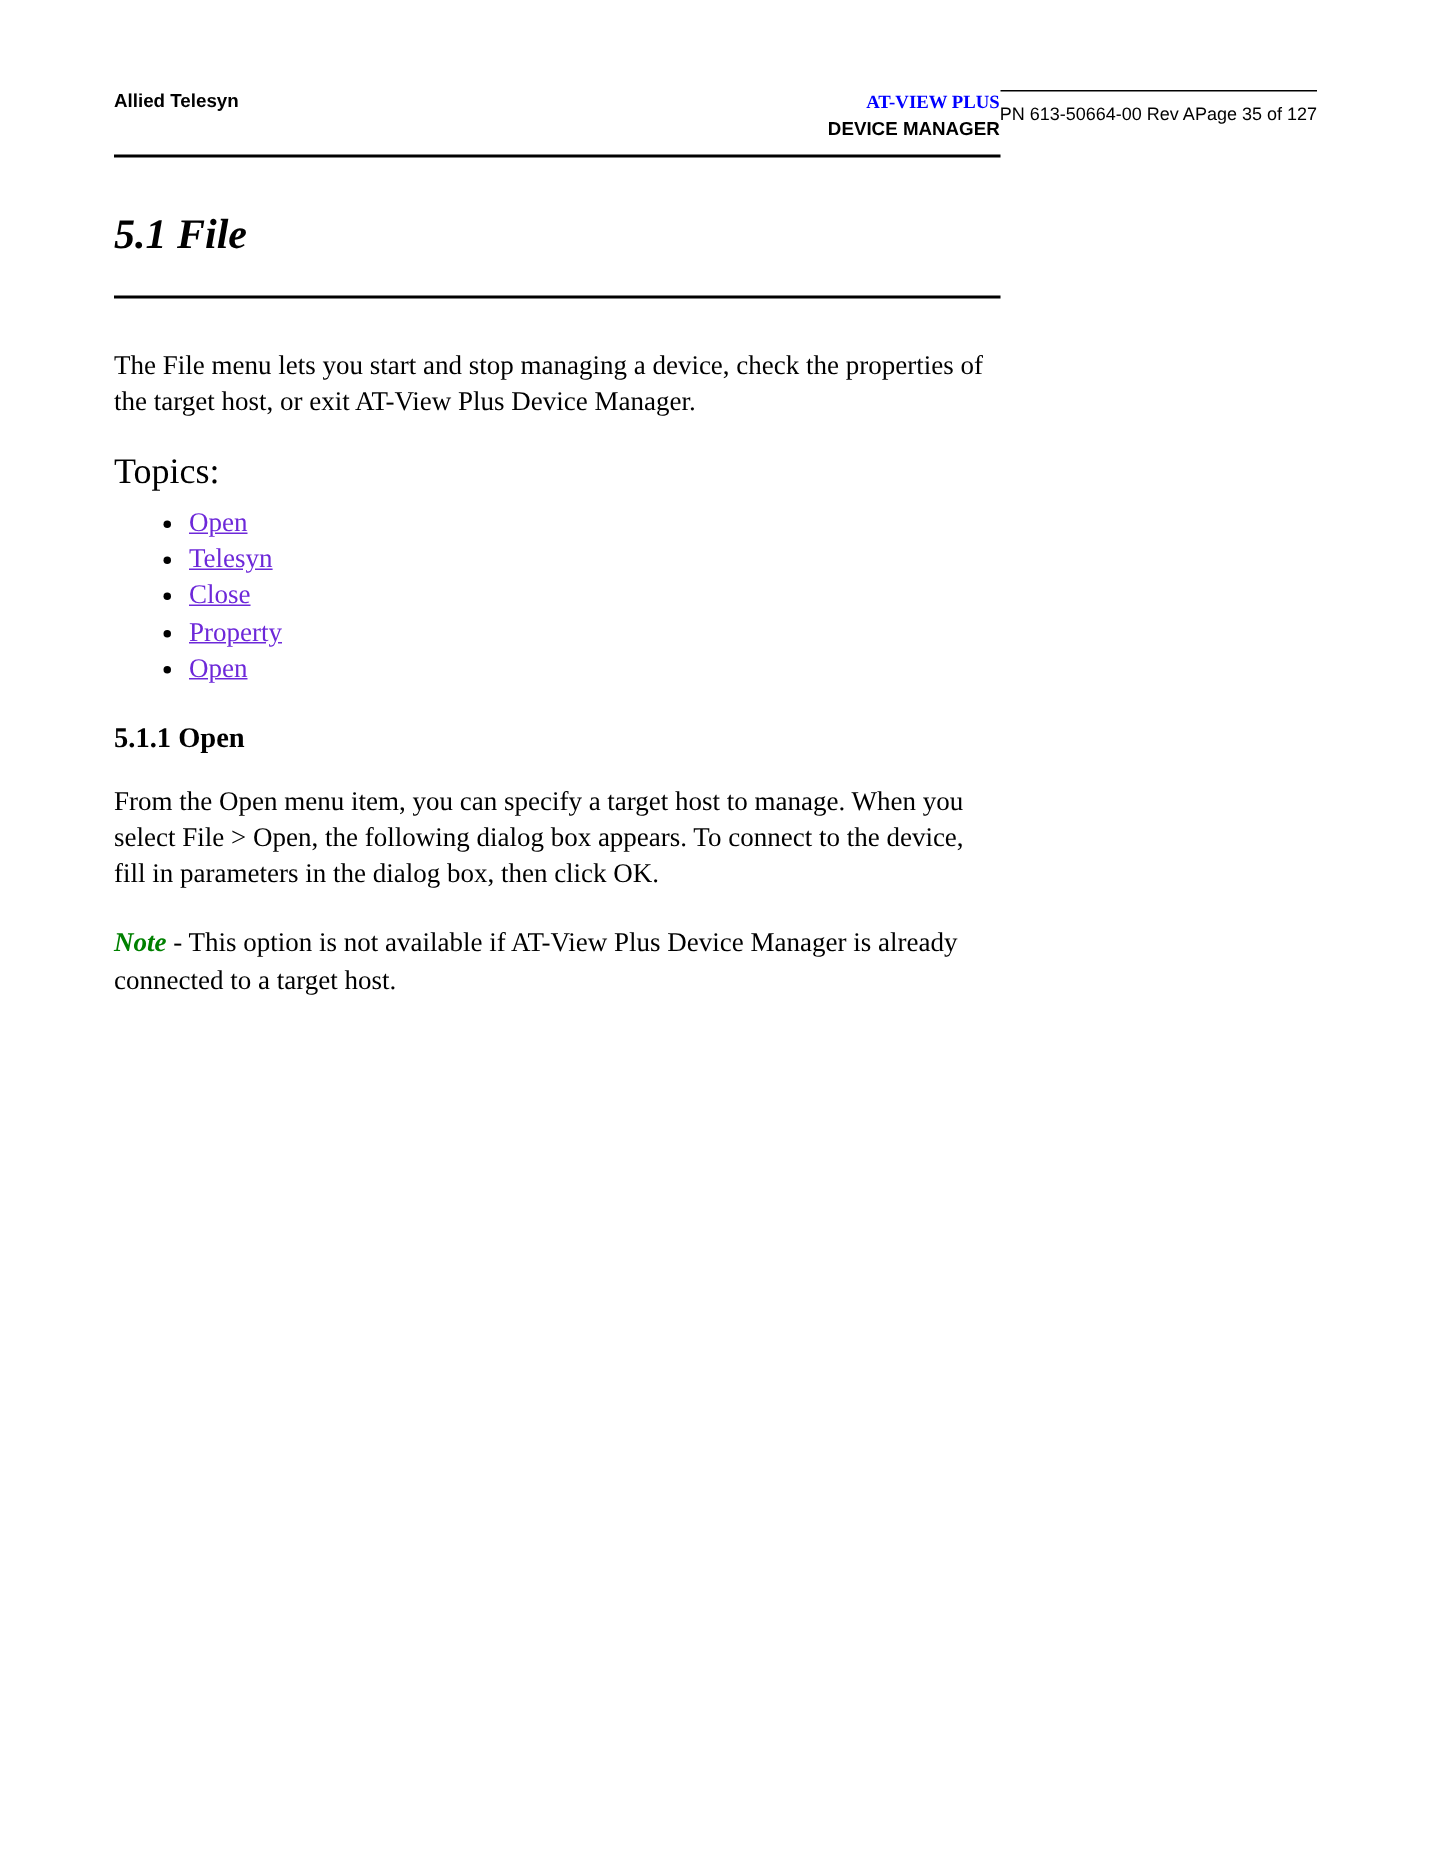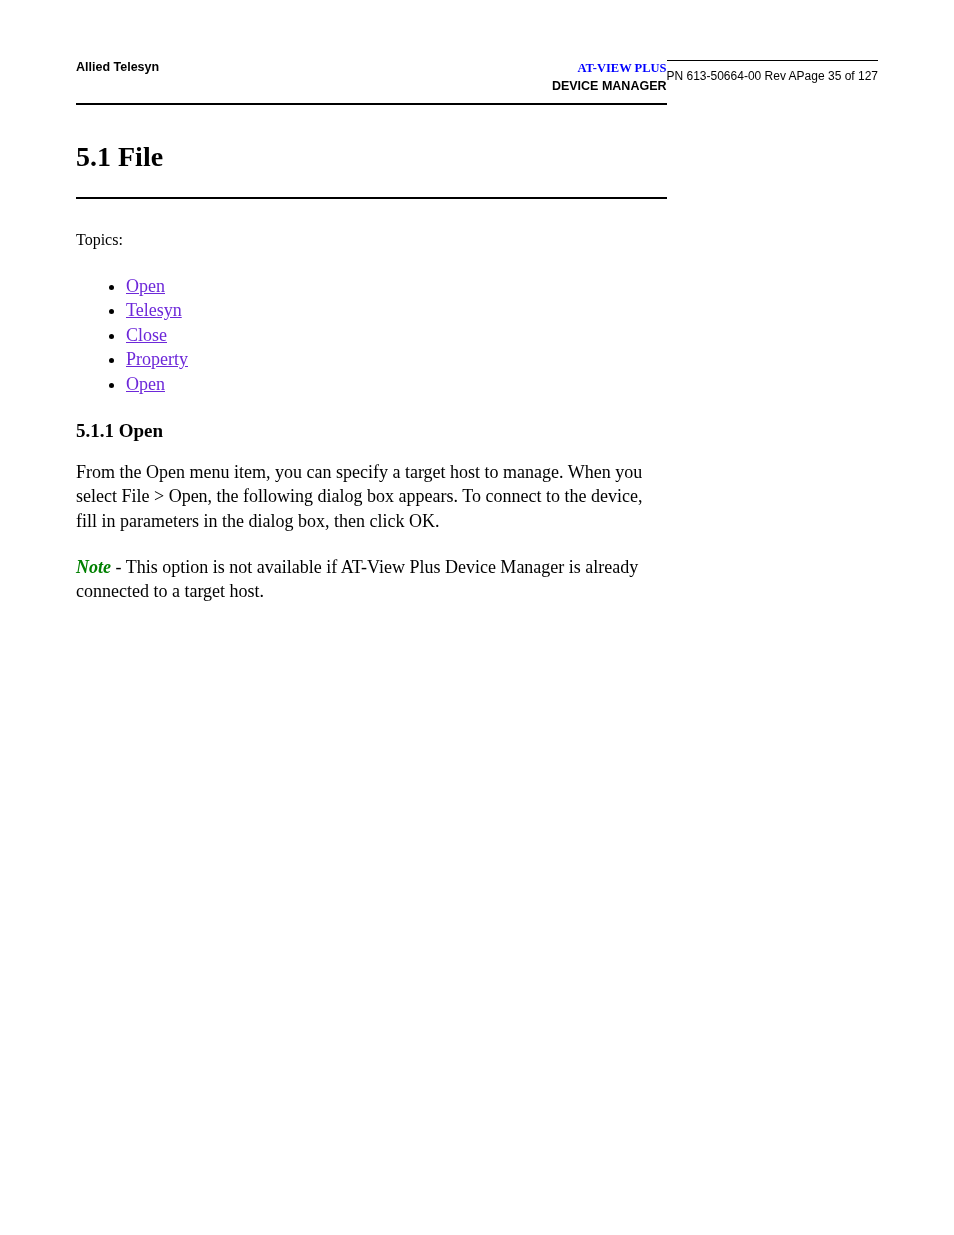--- a/index.html
+++ b/index.html
@@ -43,36 +43,37 @@
       font-family: Liberation Serif, serif;
     }
     .header-right-line2 {
       color: #000;
     }
     .section-title {
       font-size: 28px;
       font-weight: bold;
       color: #000;
       margin-bottom: 24px;
+      font-style: italic;
     }
     .hr-line {
       border: none;
       border-top: 2px solid #000;
       margin-bottom: 32px;
     }
     .body-text {
       font-size: 18px;
       line-height: 1.35;
       color: #000;
       margin-bottom: 22px;
     }
     .topics-label {
-      font-size: 16px;
+      font-size: 24px;
       color: #000;
-      margin-bottom: 26px;
+      margin-bottom: 8px;
     }
     .topics-list {
       list-style: disc;
       margin-left: 50px;
       margin-bottom: 24px;
     }
     .topics-list li {
       font-size: 18px;
       line-height: 1.3;
       margin-bottom: 1px;
@@ -114,20 +115,21 @@
       <div class="header-left">Allied Telesyn</div>
       <div class="header-right">
         <div class="header-right-line1">AT-VIEW PLUS</div>
         <div class="header-right-line2">DEVICE MANAGER</div>
       </div>
     </div>
 
     <h1 class="section-title">5.1 File</h1>
     <hr class="hr-line">
 
+    <p class="body-text">The File menu lets you start and stop managing a device, check the properties of the target host, or exit AT-View Plus Device Manager.</p>
 
     <p class="topics-label">Topics:</p>
 
     <ul class="topics-list">
       <li><a href="#">Open</a></li>
       <li><a href="#">Telesyn</a></li>
       <li><a href="#">Close</a></li>
       <li><a href="#">Property</a></li>
       <li><a href="#">Open</a></li>
     </ul>

